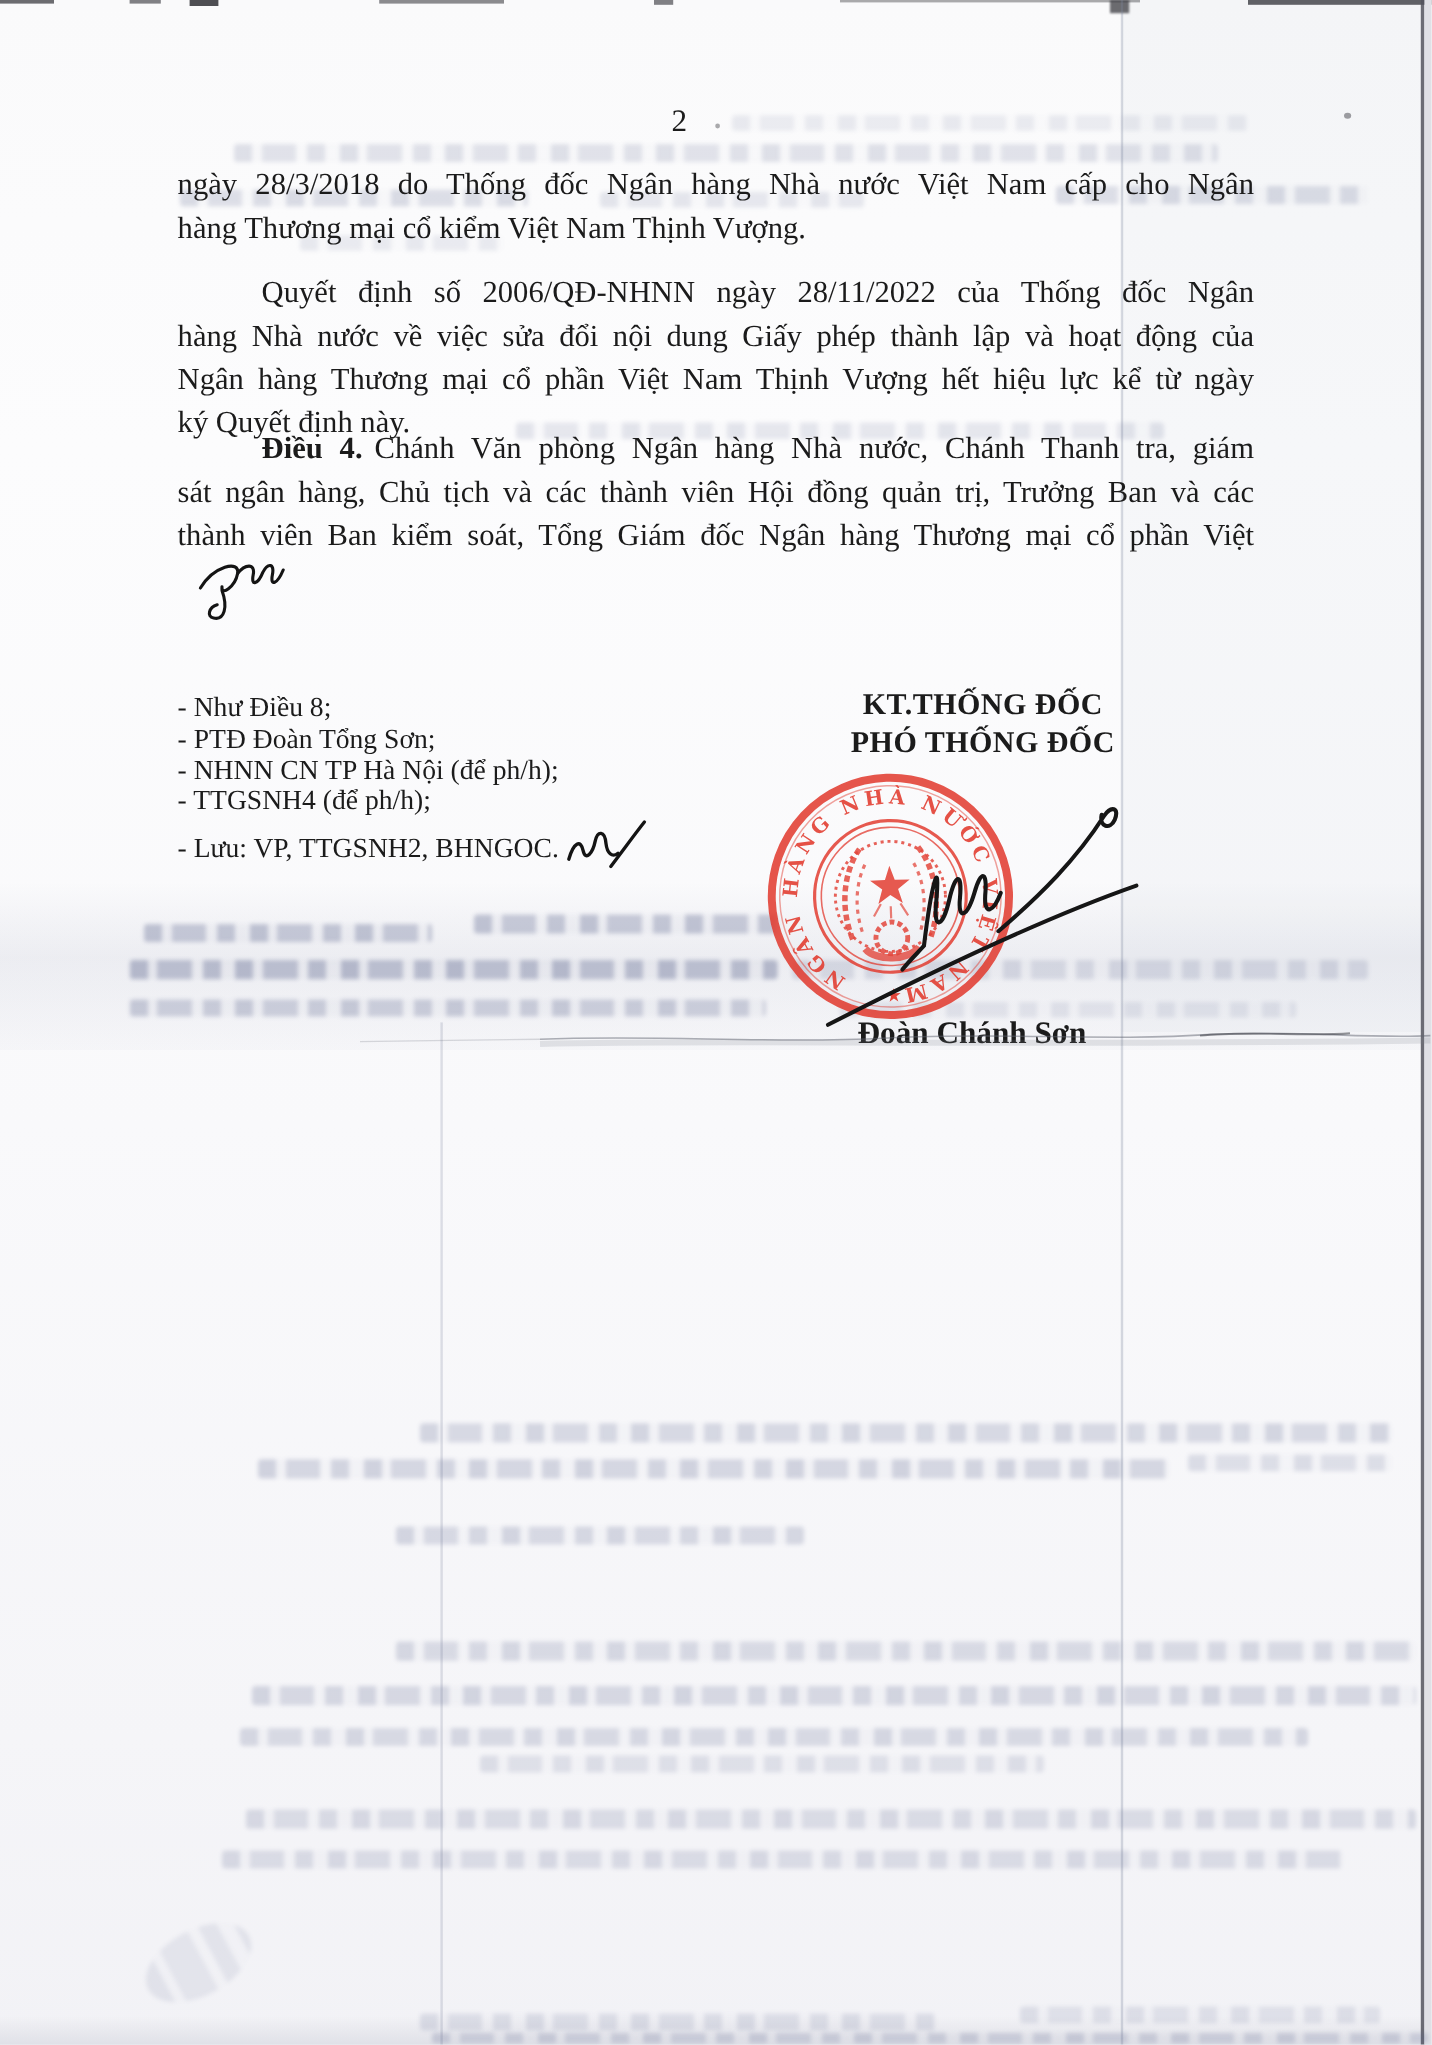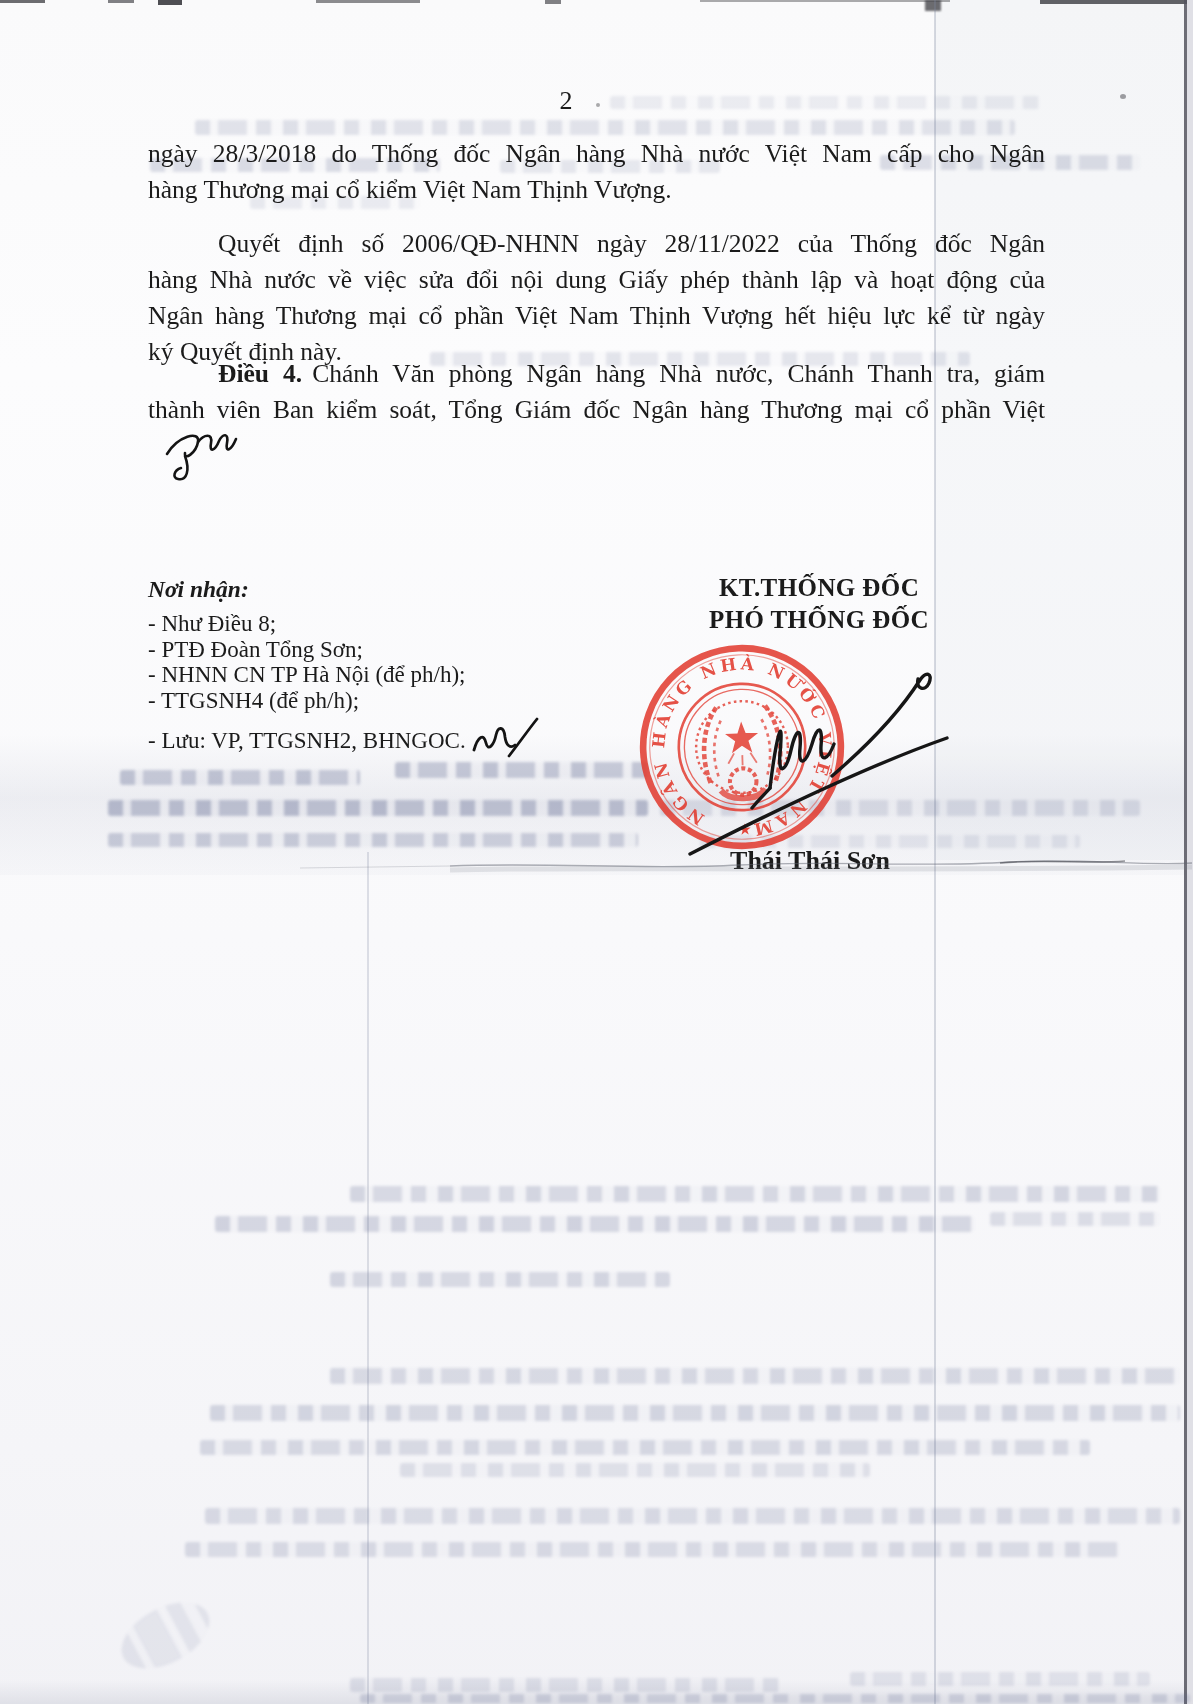--- a/index.html
+++ b/index.html
@@ -94,34 +94,34 @@
     <div class="tline ind">Quyết định số 2006/QĐ-NHNN ngày 28/11/2022 của Thống đốc Ngân</div>
     <div class="tline">hàng Nhà nước về việc sửa đổi nội dung Giấy phép thành lập và hoạt động của</div>
     <div class="tline">Ngân hàng Thương mại cổ phần Việt Nam Thịnh Vượng hết hiệu lực kể từ ngày</div>
     <div class="tline lastline">ký Quyết định này.</div>
   </div>
 
   <div class="para" style="top:356px;">
     <div class="tline ind">
       <span class="b4label">Điều 4.</span><span>Chánh Văn phòng Ngân hàng Nhà nước, Chánh Thanh tra, giám</span>
     </div>
+    <div class="tline">sát ngân hàng, Chủ tịch và các thành viên Hội đồng quản trị, Trưởng Ban và các</div>
     <div class="tline">thành viên Ban kiểm soát, Tổng Giám đốc Ngân hàng Thương mại cổ phần Việt</div>
     <div class="tline lastline">
       <svg class="ini" width="92" height="56" viewBox="0 0 92 56">
         <g fill="none" stroke="#141414" stroke-width="2.6" stroke-linecap="round">
           <path d="M13,26 C24,8 46,2 44,14 C42,25 30,33 31,25"></path>
           <path d="M44,14 C50,6 59,5 57,15 C55,25 61,23 65,13 C69,5 75,5 73,15 C71,25 77,23 82,11"></path>
           <path d="M31,28 C36,42 33,53 24,51 C18,50 20,42 27,40"></path>
         </g>
       </svg>
     </div>
   </div>
 
   <div class="recipients">
-    <p class="head">Nơi nhận:</p>
     <p class="item">- Như Điều 8;</p>
     <p class="item">- PTĐ Đoàn Tổng Sơn;</p>
     <p class="item">- NHNN CN TP Hà Nội (để ph/h);</p>
     <p class="item">- TTGSNH4 (để ph/h);</p>
     <p class="item">
       <span>- Lưu: VP, TTGSNH2, BHNGOC.</span><svg class="ini" width="74" height="48" viewBox="0 0 74 48" style="vertical-align:-14px;margin-left:2px;">
         <g fill="none" stroke="#141414" stroke-width="2.8" stroke-linecap="round">
           <path d="M6,36 C10,22 16,19 18,29 C20,38 26,31 28,21 C30,12 36,12 37,23 C38,31 42,35 47,31"></path>
           <path d="M41,42 C51,29 61,15 69,5"></path>
         </g>
@@ -159,21 +159,21 @@
 
   <svg class="sig" viewBox="0 0 352 250">
     <g fill="none" stroke="#161616" stroke-width="3.4" stroke-linecap="round">
       <path d="M100,182 C108,172 114,167 118,162"></path>
       <path d="M118,162 C124,112 132,82 128,128 C126,150 134,146 139,124 C144,102 150,100 148,122 C146,142 154,138 160,118 C165,100 171,98 169,120 C168,138 176,134 182,118"></path>
       <path d="M180,150 C215,120 245,90 268,54 C274,45 281,47 277,57 C273,66 264,63 266,53"></path>
       <path d="M38,228 C120,186 215,140 295,112"></path>
     </g>
   </svg>
 
-  <div class="signer">Thái Thái Sơn</div>
+  <div class="signer">Đoàn Chánh Sơn</div>
 
   <svg class="crease" viewBox="0 0 1193 40">
     <path d="M300,20 C350,19 400,19 450,18" stroke="rgba(95,100,112,.22)" stroke-width="1.2" fill="none"></path>
     <path d="M450,18 C550,14 640,22 740,17 C840,12 920,20 1010,14 C1080,10 1140,18 1192,15" stroke="rgba(95,100,112,.5)" stroke-width="1.3" fill="none"></path>
     <path d="M1000,15 C1040,11 1090,16 1125,13" stroke="rgba(60,62,70,.55)" stroke-width="1.6" fill="none"></path>
     <path d="M450,22 C600,18 800,24 1192,19" stroke="rgba(120,125,140,.18)" stroke-width="5" fill="none"></path>
   </svg>
 
 </div>
 

